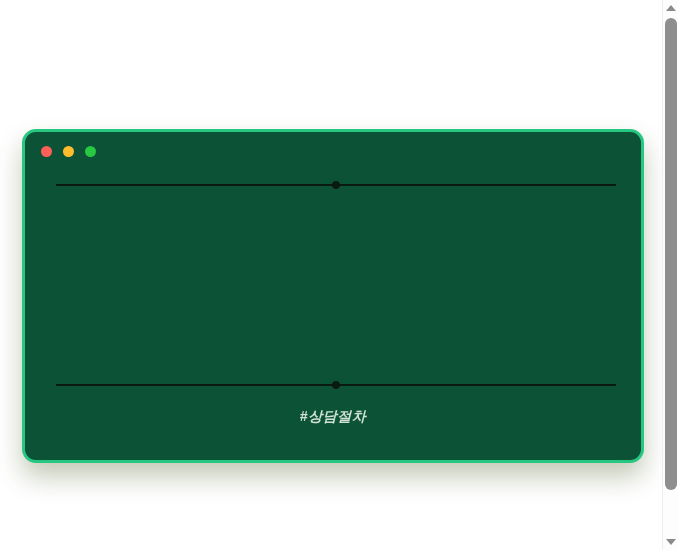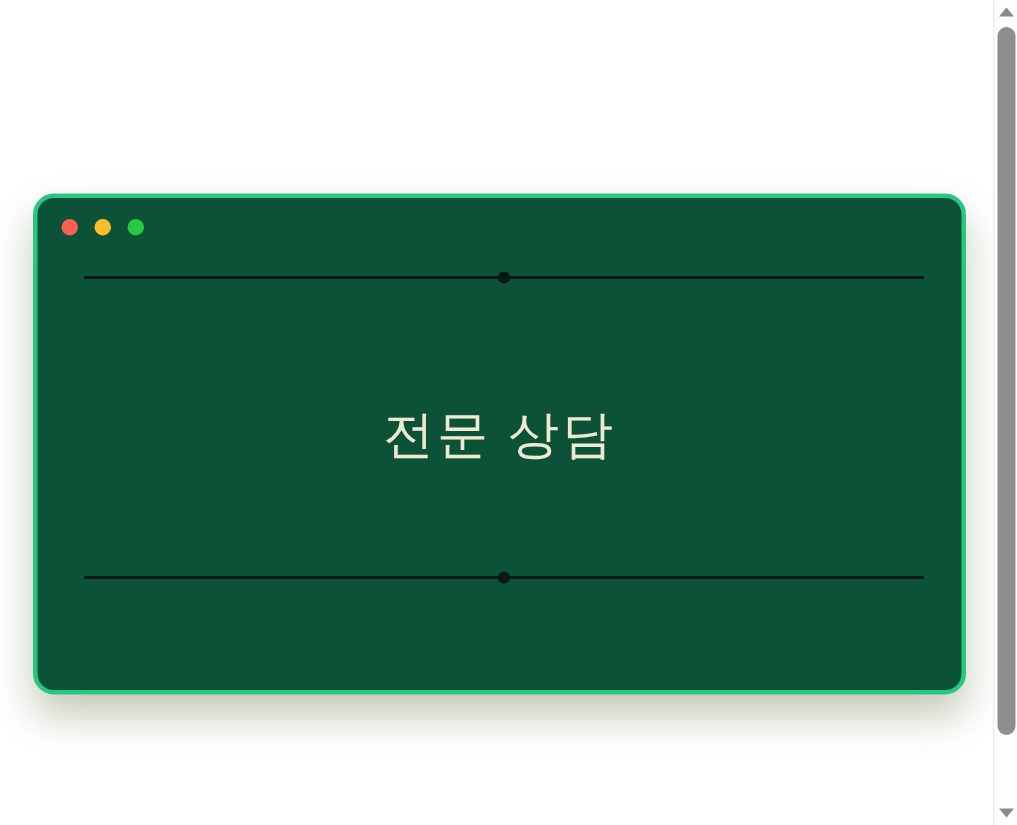--- a/index.html
+++ b/index.html
@@ -186,27 +186,27 @@
       <span class="dot red"></span>
       <span class="dot yellow"></span>
       <span class="dot green"></span>
     </div>
 
     <div class="divider" id="divider-top">
       <span class="node"></span>
     </div>
 
     <div id="card-content">
-      <div id="slide-subtitle">전문 상담</div>
     </div>
 
     <div class="divider" id="divider-bottom">
       <span class="node"></span>
     </div>
 
+    <div id="slide-hashtag">#상담절차</div>
 
   </div>
 </div>
 
 <div id="scrollbar">
   <div class="sb-arrow" id="scroll-up-arrow">
     <span class="tri"></span>
   </div>
   <div id="scroll-thumb"></div>
   <div class="sb-arrow" id="scroll-down-arrow">

